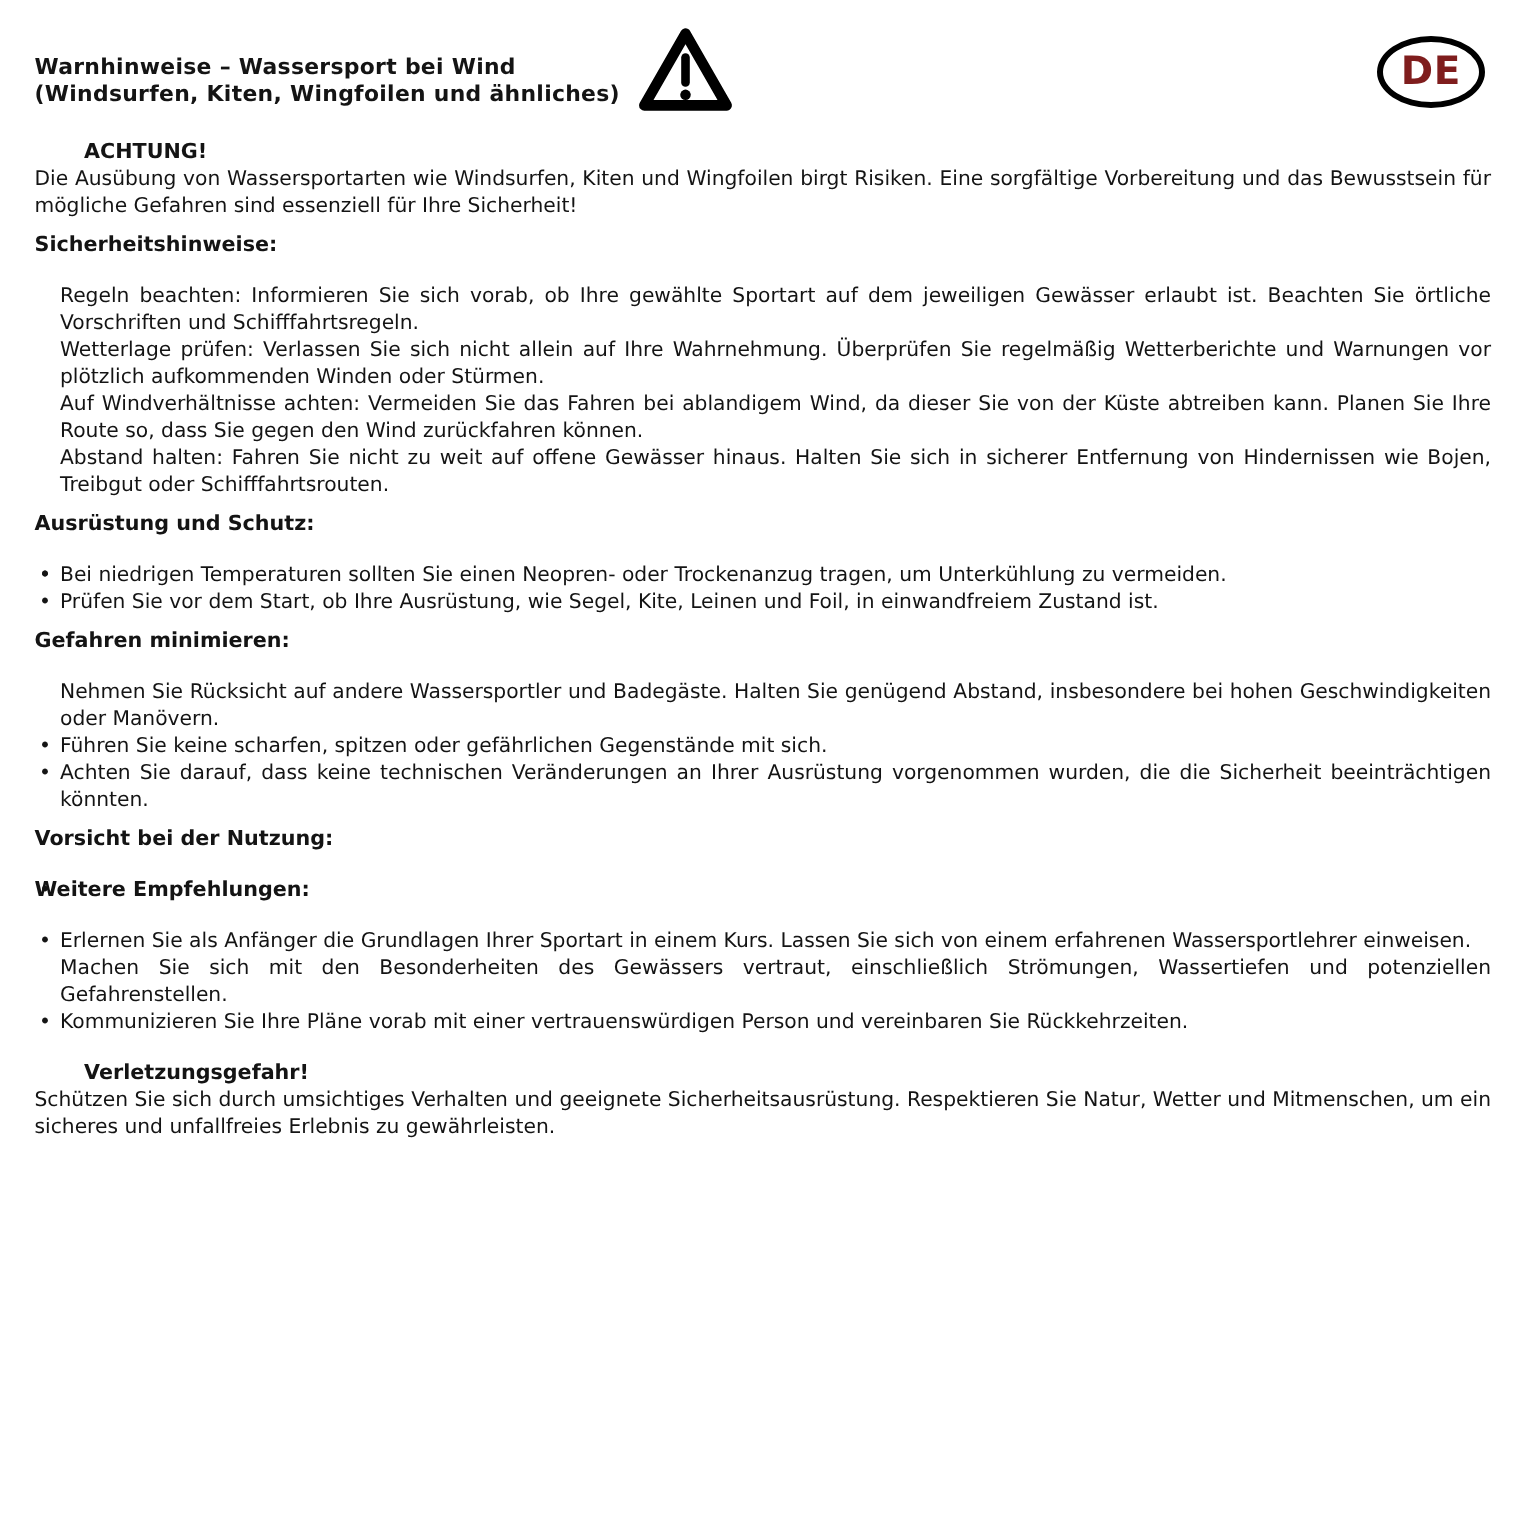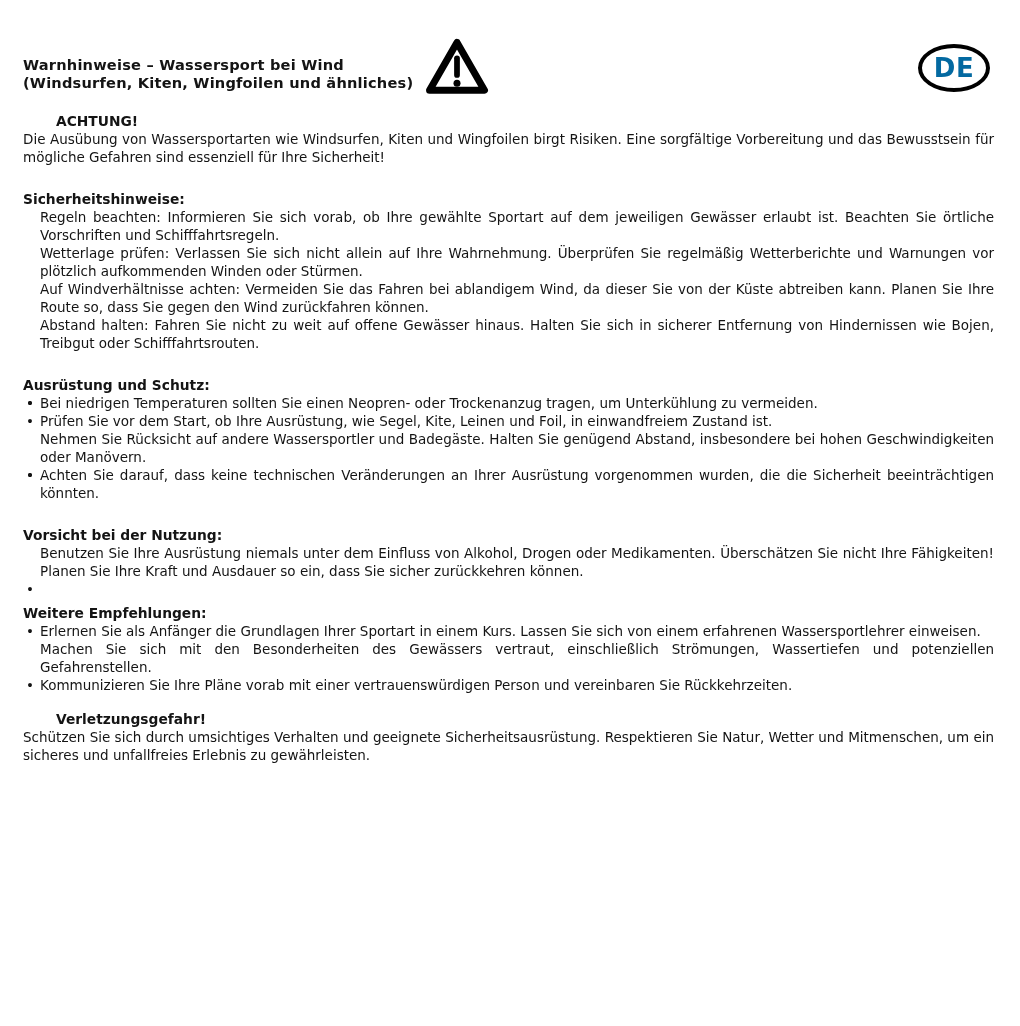--- a/index.html
+++ b/index.html
@@ -5,21 +5,21 @@
   * { margin: 0; padding: 0; box-sizing: border-box; }
   html, body { background: #fff; }
   body {
     width: 1020px;
     height: 1026px;
     font-family: "DejaVu Sans", "Liberation Sans", sans-serif;
     color: #141414;
     overflow: hidden;
   }
   .page {
-    padding: 36px 26px 20px 23px;
+    padding: 16px 26px 20px 23px;
     width: 100%;
     height: 100%;
   }
   
   .doc-header {
     display: flex;
     align-items: flex-start;
     margin-bottom: 16px;
   }
   .title-wrap { display: flex; align-items: flex-start; gap: 12px; }
@@ -37,37 +37,37 @@
     margin-right: 4px;
     width: 72px;
     height: 48px;
     border: 4px solid #000;
     border-radius: 50%;
     display: flex;
     align-items: center;
     justify-content: center;
     font-size: 26px;
     font-weight: bold;
-    color: #0369a1;
+    color: #7f1d1d;
     letter-spacing: 0.5px;
   }
   
   .doc-body { font-size: 13.5px; line-height: 18px; }
   .blk-h {
     font-size: 13.8px;
     font-weight: bold;
     line-height: 18px;
-    margin-top: 24px;
+    margin-top: 8px;
   }
   .blk-h.first { margin-top: 0; margin-left: 33px; }
   .para {
     text-align: justify;
     margin-top: 0;
   }
-  .items { }
+  .items { margin-top: 16px; }
   .item {
     position: relative;
     padding-left: 17px;
     text-align: justify;
   }
   .item .marker {
     position: absolute;
     left: 3px;
     top: 0;
     visibility: hidden;
@@ -125,37 +125,35 @@
         <span class="marker">•</span>
       </div>
       <div class="item bulleted">
         <span class="marker">•</span><span>Bei niedrigen Temperaturen sollten Sie einen Neopren- oder Trockenanzug tragen, um Unterkühlung zu vermeiden.</span>
       </div>
       <div class="item bulleted">
         <span class="marker">•</span><span>Prüfen Sie vor dem Start, ob Ihre Ausrüstung, wie Segel, Kite, Leinen und Foil, in einwandfreiem Zustand ist.</span>
       </div>
     </div>
 
+    <div class="blk-h">Gefahren minimieren:</div>
     <div class="items">
       <div class="item">
         <span>Nehmen Sie Rücksicht auf andere Wassersportler und Badegäste. Halten Sie genügend Abstand, insbesondere bei hohen Geschwindigkeiten oder Manövern.</span>
       </div>
       <div class="item bulleted">
-        <span class="marker">•</span>
+        <span class="marker">•</span><span>Führen Sie keine scharfen, spitzen oder gefährlichen Gegenstände mit sich.</span>
       </div>
       <div class="item bulleted">
         <span class="marker">•</span><span>Achten Sie darauf, dass keine technischen Veränderungen an Ihrer Ausrüstung vorgenommen wurden, die die Sicherheit beeinträchtigen könnten.</span>
       </div>
     </div>
 
     <div class="blk-h">Vorsicht bei der Nutzung:</div>
     <div class="items">
-      <div class="item">
-        <span>Benutzen Sie Ihre Ausrüstung niemals unter dem Einfluss von Alkohol, Drogen oder Medikamenten. Überschätzen Sie nicht Ihre Fähigkeiten! Planen Sie Ihre Kraft und Ausdauer so ein, dass Sie sicher zurückkehren können.</span>
-      </div>
       <div class="item bulleted">
         <span class="marker">•</span>
       </div>
     </div>
 
     <div class="blk-h">Weitere Empfehlungen:</div>
     <div class="items">
       <div class="item bulleted">
         <span class="marker">•</span><span>Erlernen Sie als Anfänger die Grundlagen Ihrer Sportart in einem Kurs. Lassen Sie sich von einem erfahrenen Wassersportlehrer einweisen.</span>
       </div>

